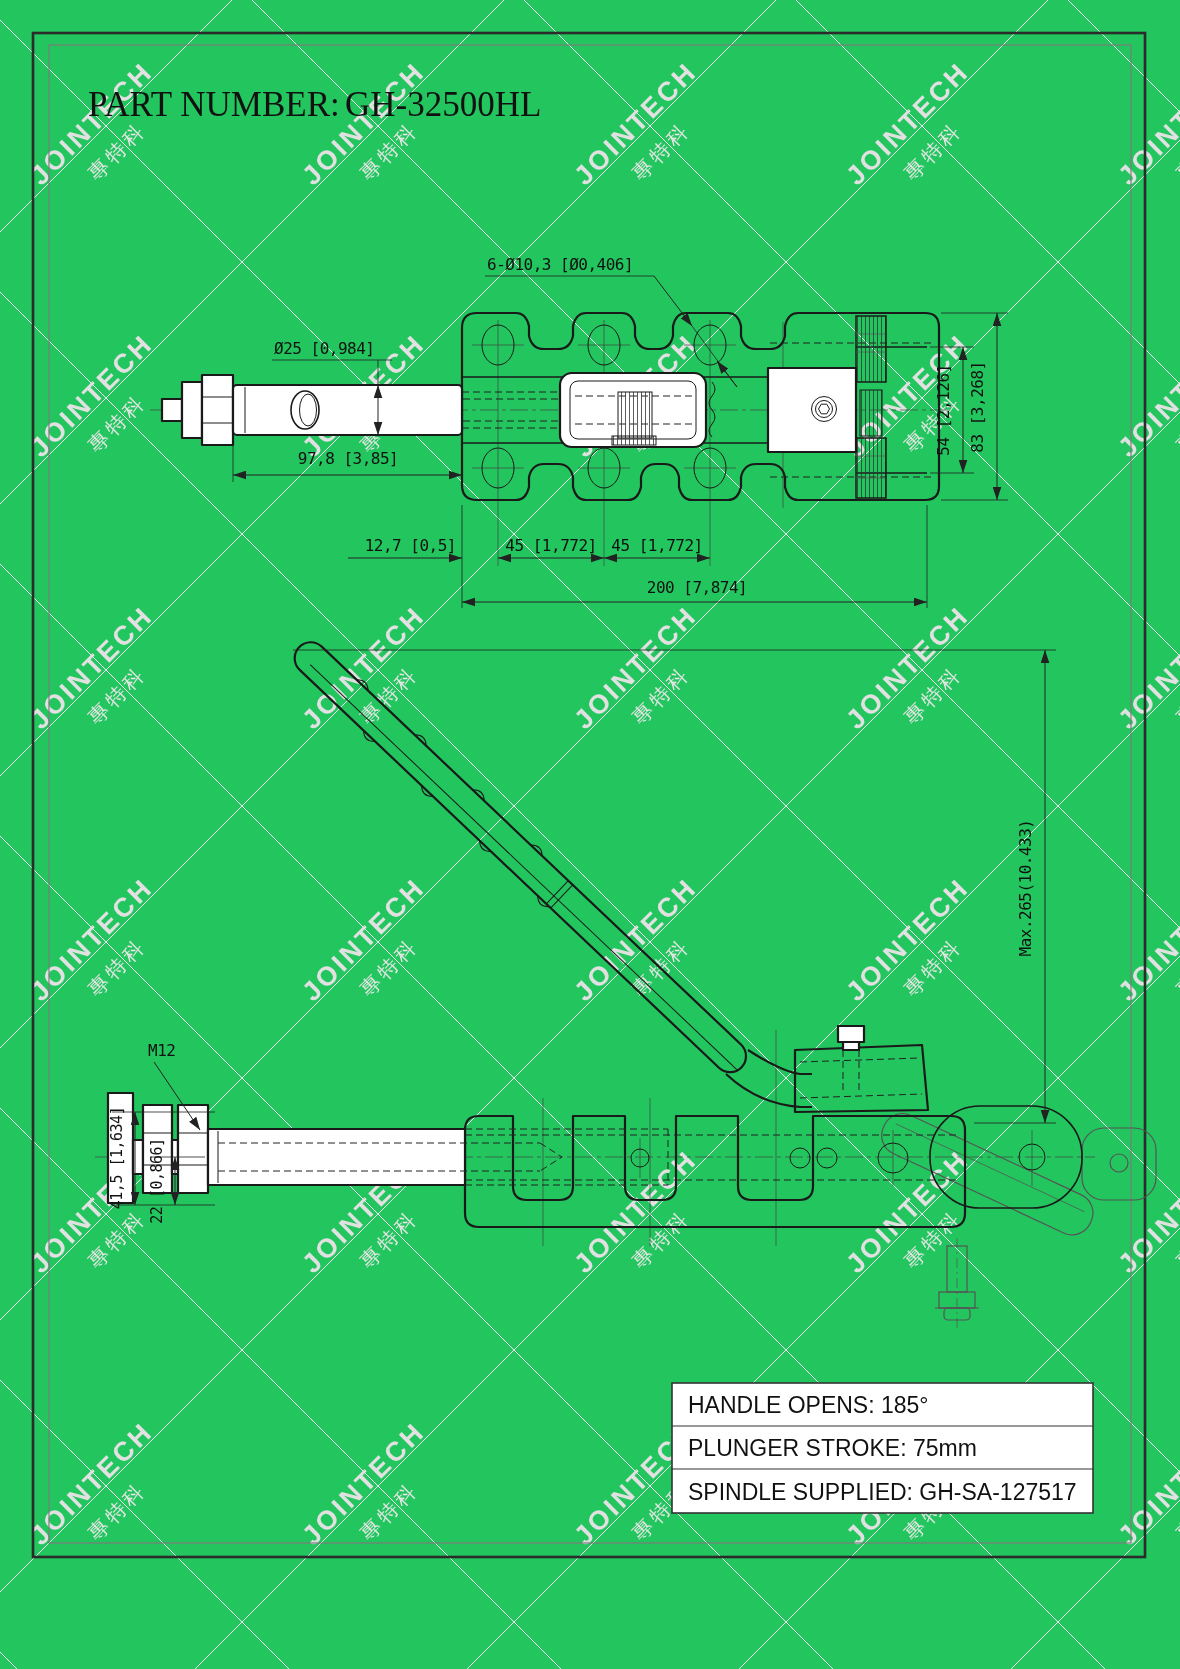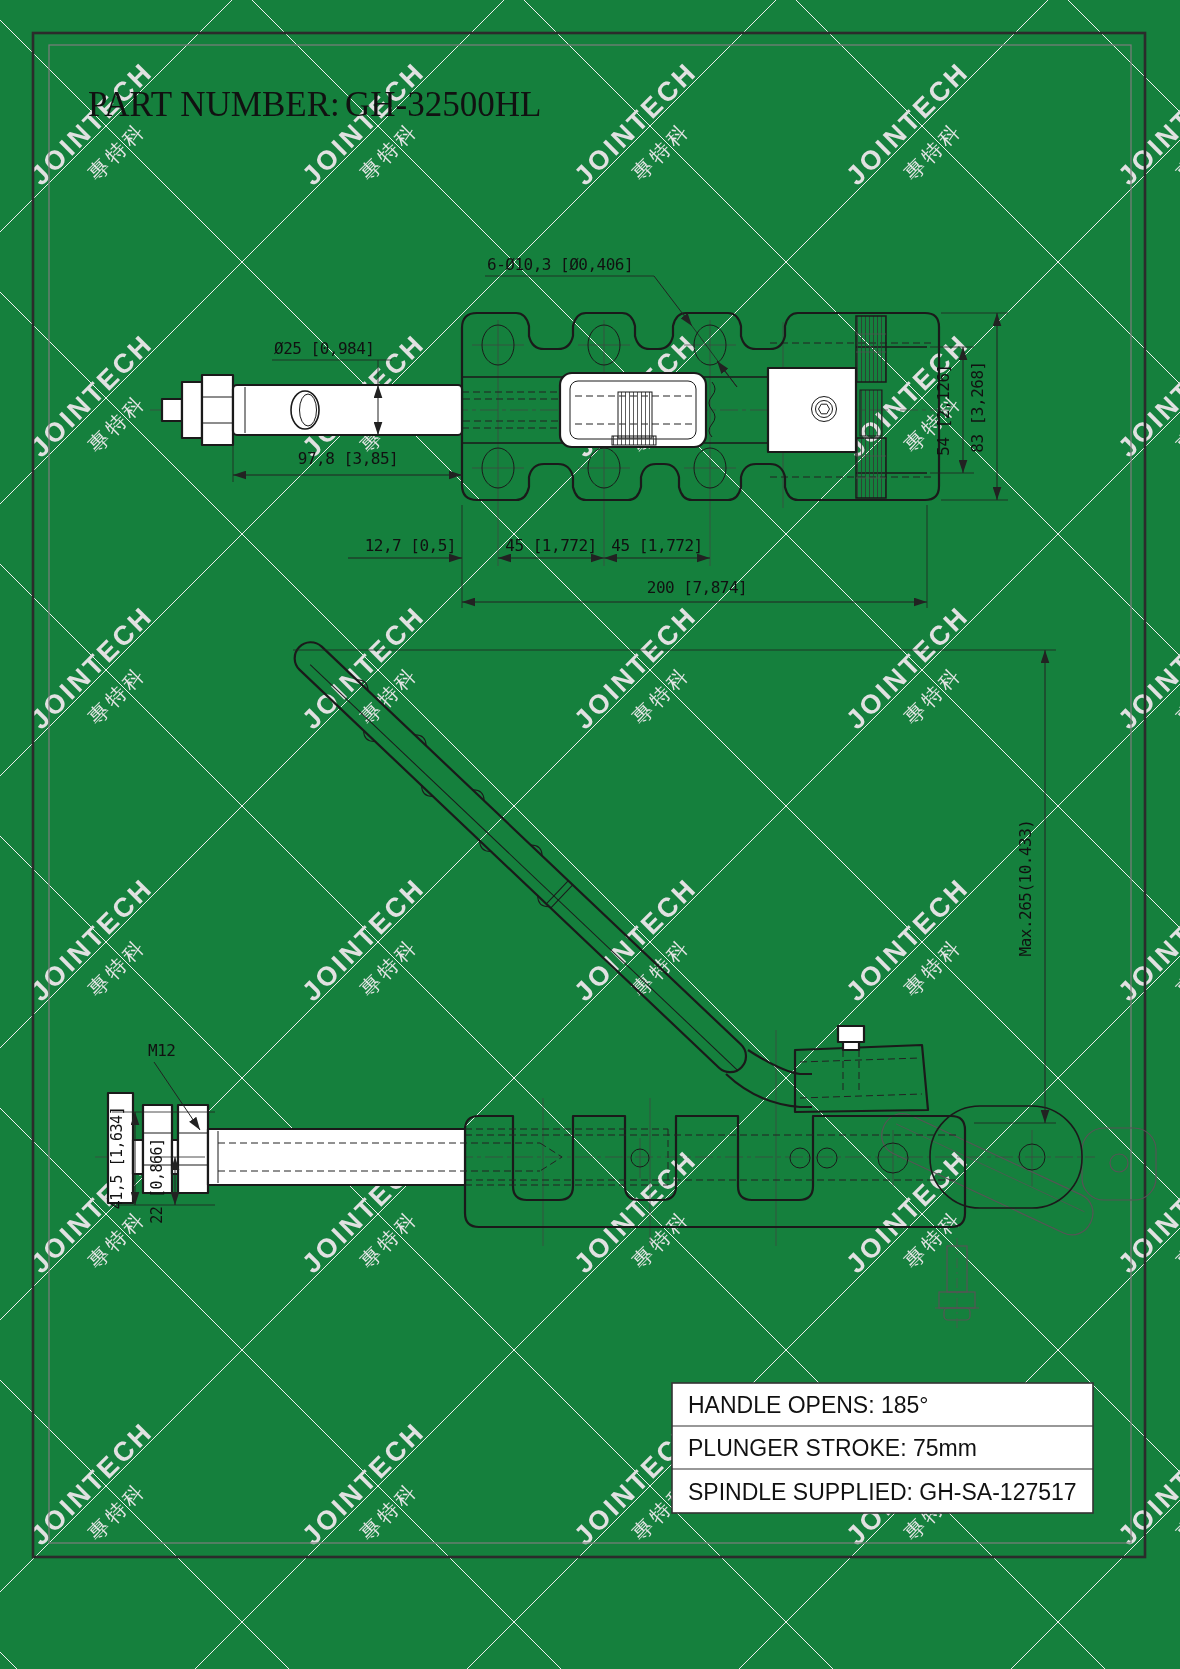--- a/index.html
+++ b/index.html
@@ -1,16 +1,16 @@
 <!DOCTYPE html>
 <html><head>
 <meta charset="utf-8">
 <style>
   html,body{margin:0;padding:0;background:#fff;}
-  .page{position:relative;width:1180px;height:1669px;background:#15803d;overflow:hidden;
+  .page{position:relative;width:1180px;height:1669px;background:#22c55e;overflow:hidden;
         font-family:"Liberation Sans",sans-serif;}
   svg{position:absolute;left:0;top:0;}
   .t-title{font-family:"Liberation Serif",serif;font-size:35px;fill:#111;}
   .t-dim{font-family:"DejaVu Sans Mono",monospace;font-size:16px;fill:#111;letter-spacing:-0.5px;}
   .t-dim-s{font-family:"DejaVu Sans Mono",monospace;font-size:15px;fill:#111;letter-spacing:-0.5px;}
   .t-table{font-family:"Liberation Sans",sans-serif;font-size:23px;fill:#111;}
   .wm-big{font-family:"Liberation Sans",sans-serif;font-size:27px;font-weight:bold;letter-spacing:3px;fill:#e1e1e1;}
   .wm-cjk{font-family:"Liberation Sans",sans-serif;font-size:20px;letter-spacing:4px;fill:#e6e6e6;}
   .ol{stroke:#1a1a1a;stroke-width:2.2;fill:none;stroke-linejoin:round;}
   .ol2{stroke:#1a1a1a;stroke-width:1.6;fill:none;}

